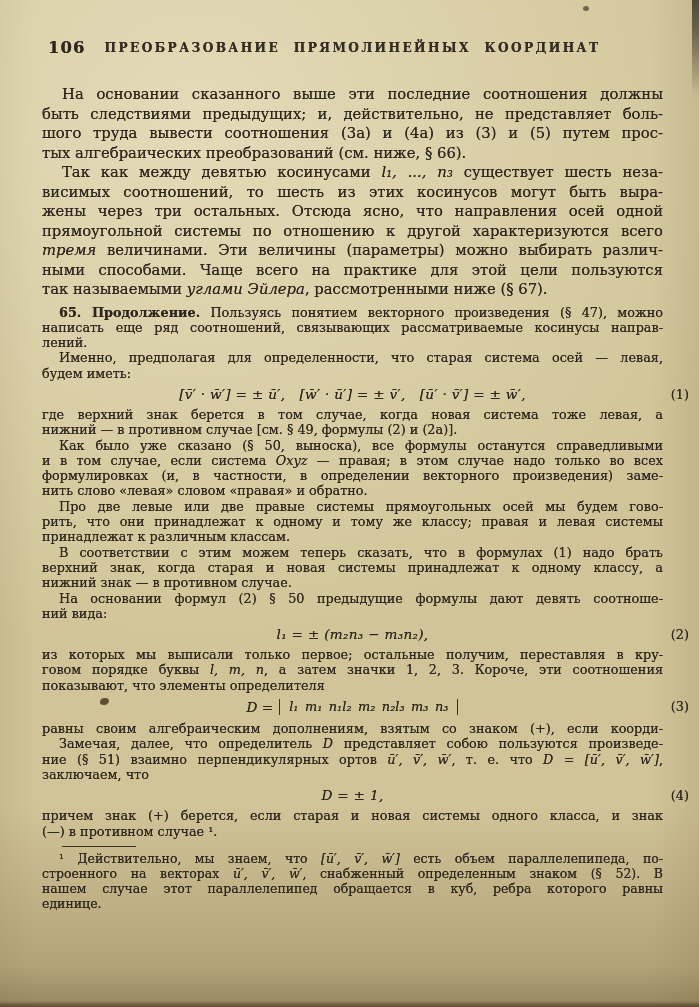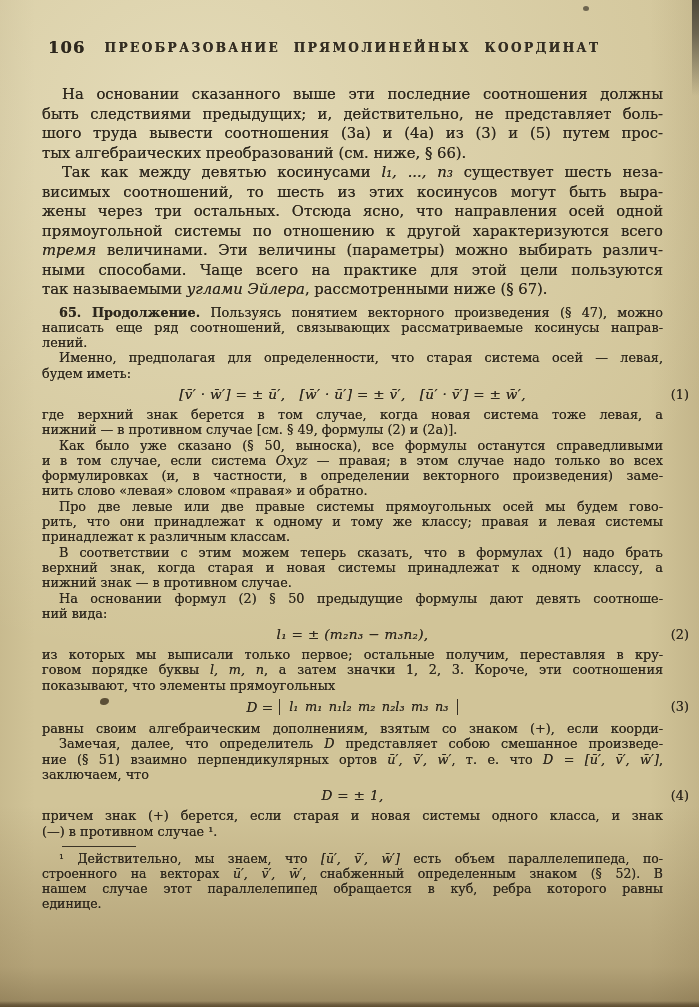--- a/index.html
+++ b/index.html
@@ -122,40 +122,40 @@
       </div>
 
     <div class="formula petit">
       <span class="feq">l₁ = ± (m₂n₃ − m₃n₂),</span>
       <span class="fnum">(2)</span>
     </div>
 
     <div class="petit">
         <div class="tl"><span>из которых мы выписали только первое; остальные получим, переставляя в кру-</span></div>
         <div class="tl"><span>говом порядке буквы </span><span class="it">l, m, n</span><span>, а затем значки 1, 2, 3. Короче, эти соотношения</span></div>
-        <div class="tl last"><span>показывают, что элементы прямоугольных</span></div>
+        <div class="tl last"><span>показывают, что элементы определителя</span></div>
       </div>
 
     <div class="formula det petit">
       <span class="detwrap">
         <span class="detlhs">D =</span>
         <span class="detbox">
           <span class="detrow">l₁ m₁ n₁</span>
           <span class="detrow">l₂ m₂ n₂</span>
           <span class="detrow">l₃ m₃ n₃</span>
         </span>
       </span>
       <span class="fnum">(3)</span>
     </div>
 
     <div class="petit">
         <div class="tl"><span>равны своим алгебраическим дополнениям, взятым со знаком (+), если коорди-</span></div>
       </div>
     <div class="petit">
-        <div class="tl ind"><span>Замечая, далее, что определитель </span><span class="it">D</span><span> представляет собою смешанное произведе-</span></div>
+        <div class="tl ind"><span>Замечая, далее, что определитель </span><span class="it">D</span><span> представляет собою пользуются произведе-</span></div>
         <div class="tl"><span>ние (§ 51) взаимно перпендикулярных ортов </span><span class="it">ū′, v̄′, w̄′</span><span>, т. е. что </span><span class="it">D = [ū′, v̄′, w̄′]</span><span>,</span></div>
         <div class="tl last"><span>заключаем, что</span></div>
       </div>
 
     <div class="formula petit">
       <span class="feq">D = ± 1,</span>
       <span class="fnum">(4)</span>
     </div>
 
     <div class="petit">

